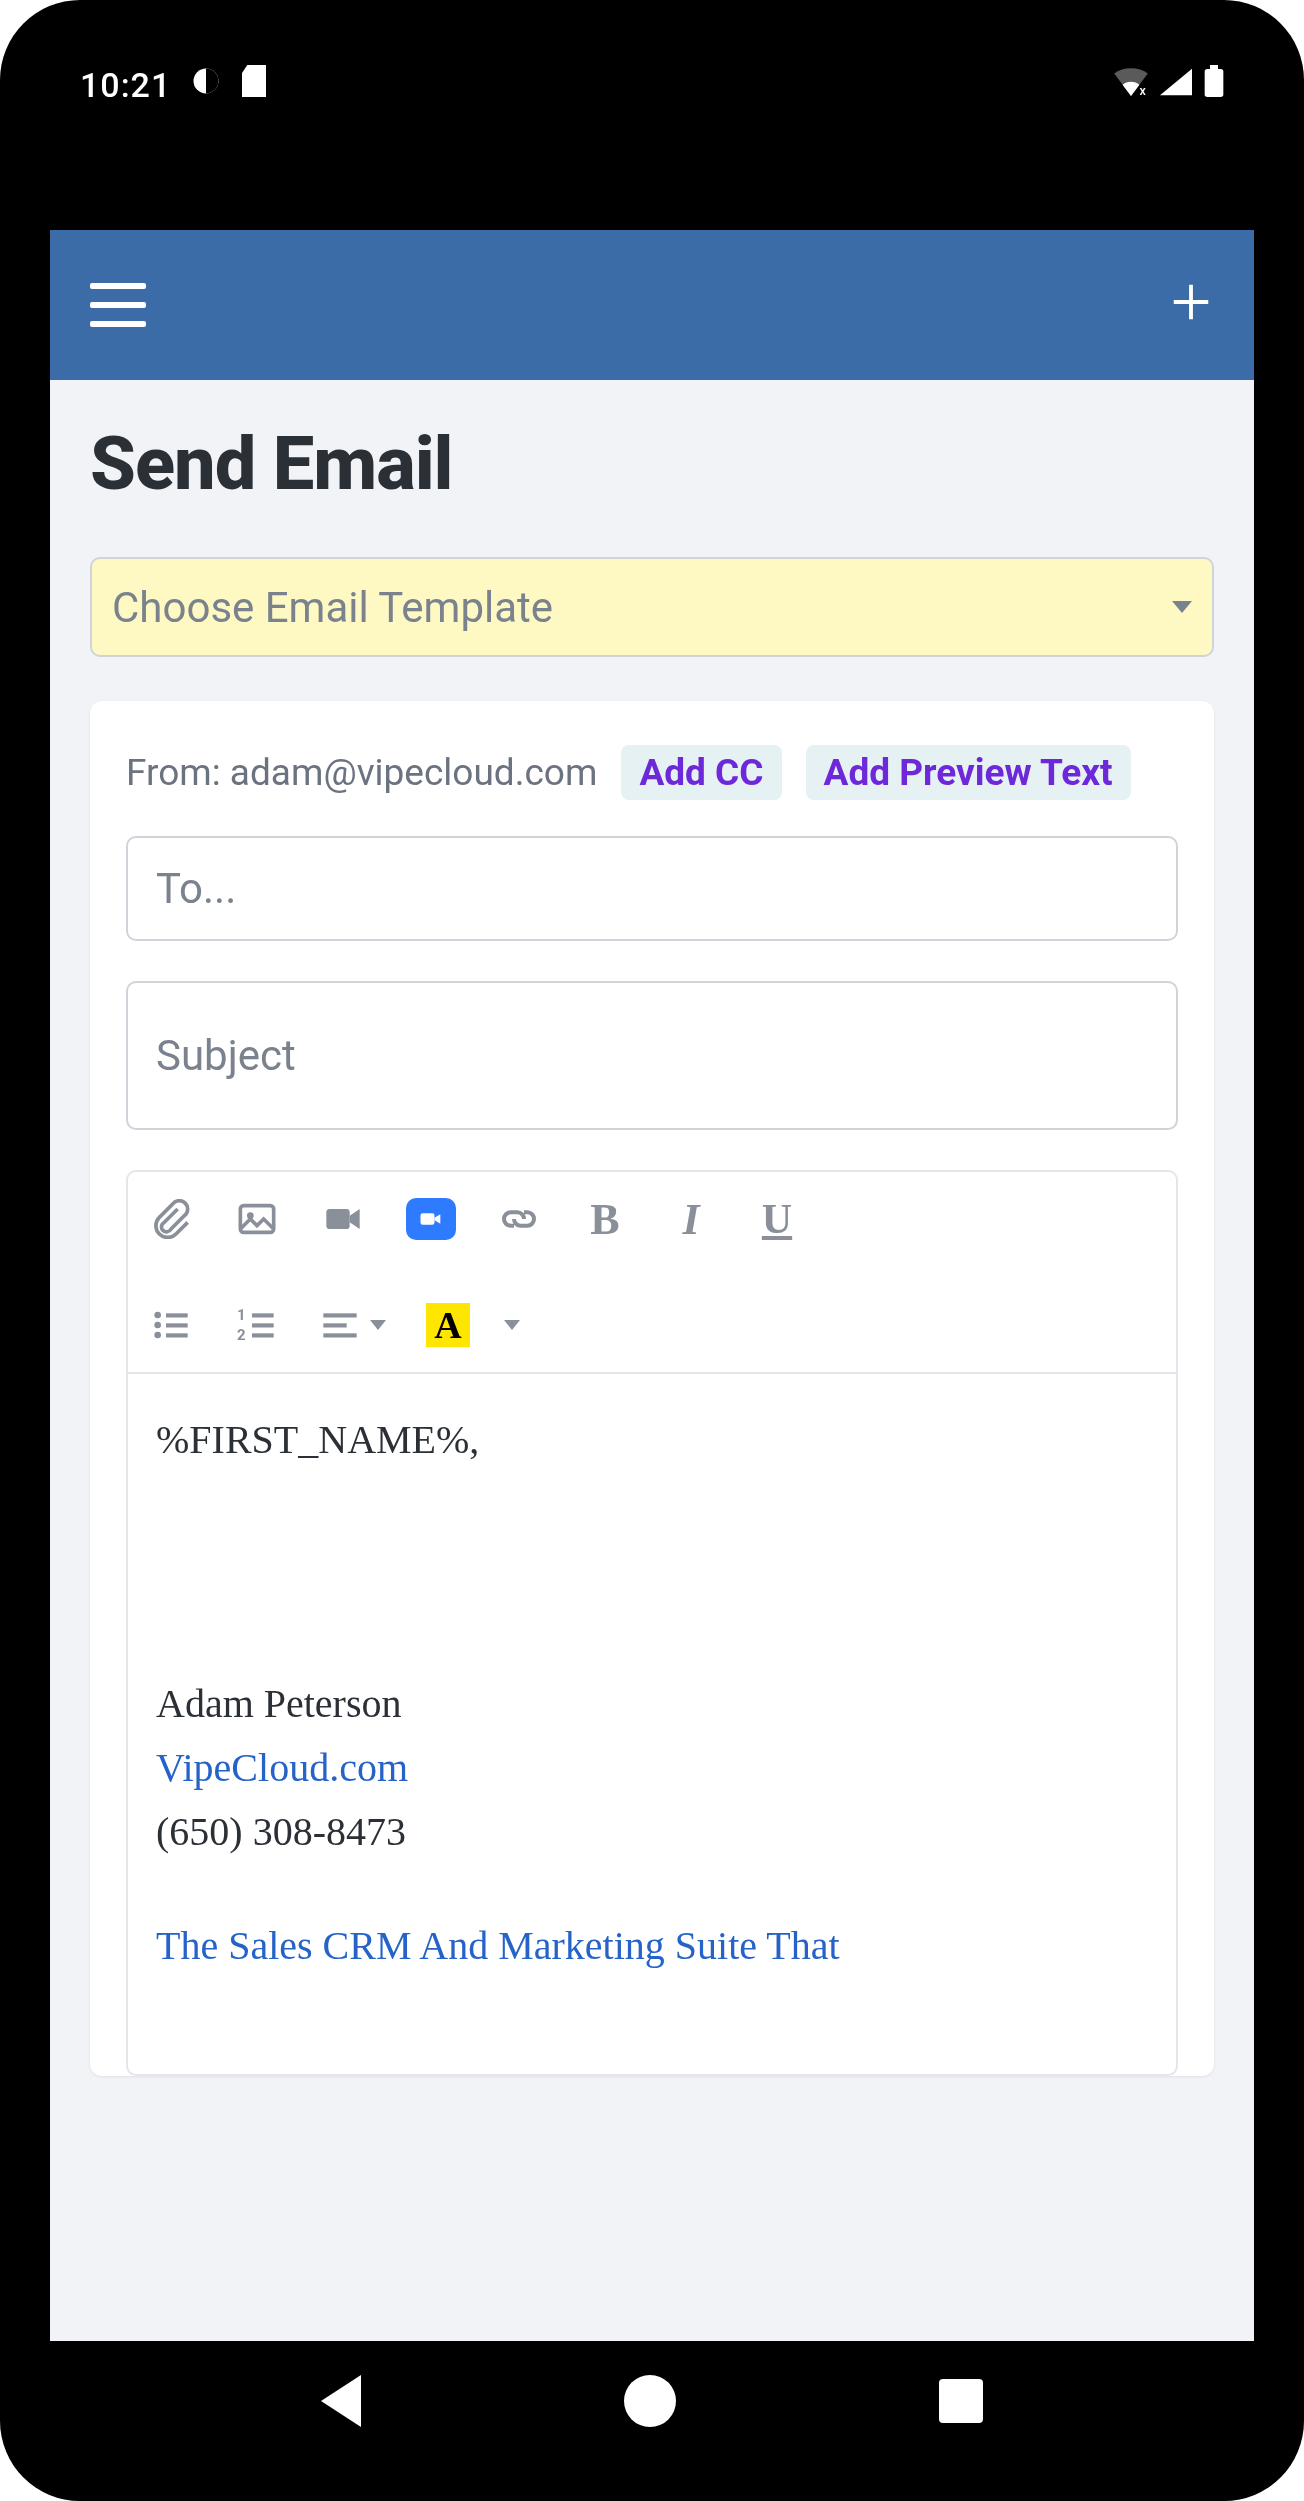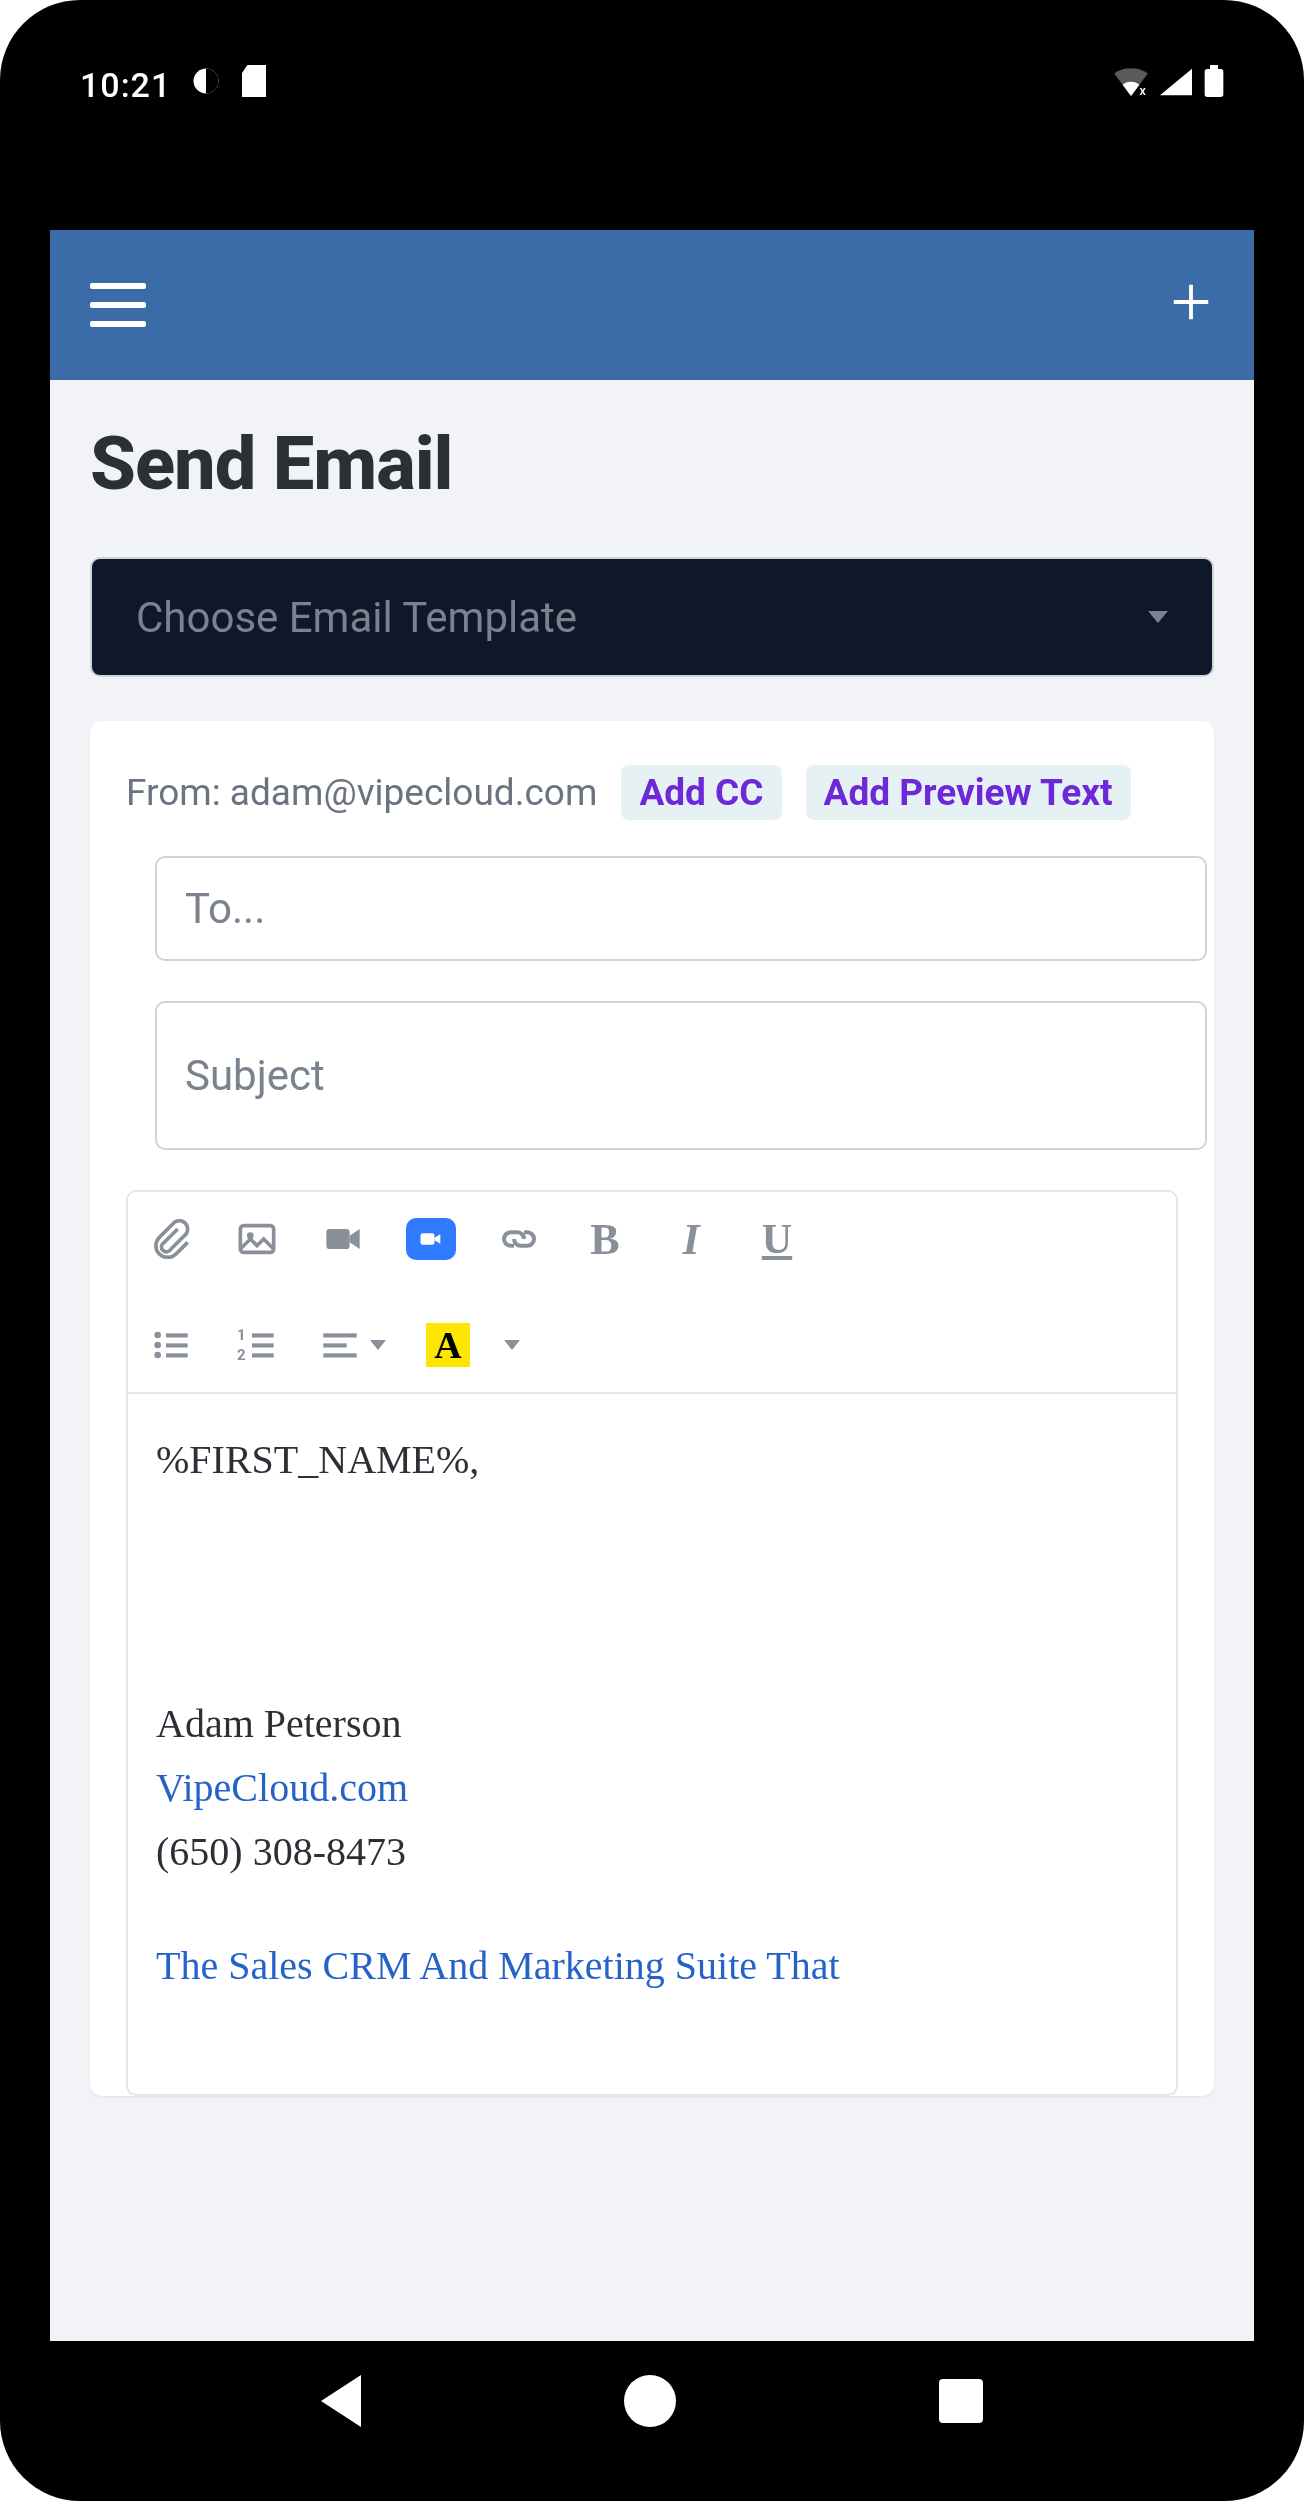--- a/index.html
+++ b/index.html
@@ -80,28 +80,28 @@
     font-size: 74px;
     font-weight: 800;
     color: #2b2f36;
     margin-bottom: 50px;
     letter-spacing: -1px;
   }
   
   
   .template-select {
     width: 100%;
-    height: 120px;
-    background: #0f172a;
+    height: 100px;
+    background: #fef9c3;
     border: 2px solid #cfd4db;
     border-radius: 10px;
     display: flex;
     align-items: center;
     justify-content: space-between;
-    padding: 0 44px;
+    padding: 0 20px;
     cursor: pointer;
     margin-bottom: 44px;
   }
   .template-select-label {
     font-size: 42px;
     color: #7a828e;
   }
   .caret-down {
     width: 0; height: 0;
     border-left: 10px solid transparent;
@@ -142,21 +142,20 @@
   
   .text-input {
     width: 100%;
     border: 2px solid #cfd4db;
     border-radius: 10px;
     background: #fff;
     font-size: 42px;
     color: #7a828e;
     padding: 26px 28px;
     margin-bottom: 40px;
-    margin-left: 29px;
   }
   .text-input.subject { padding: 48px 28px; }
   
   
   .editor-wrap {
     border: 2px solid #e3e6eb;
     border-radius: 10px;
     overflow: hidden;
   }
   .toolbar {

